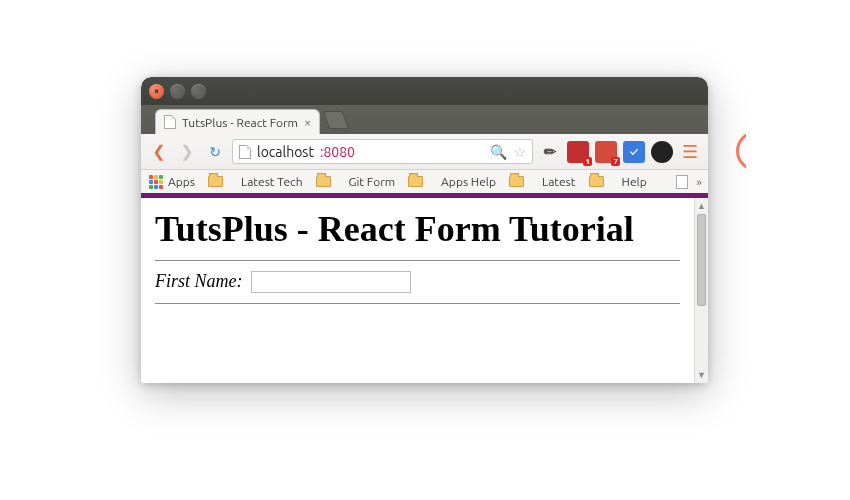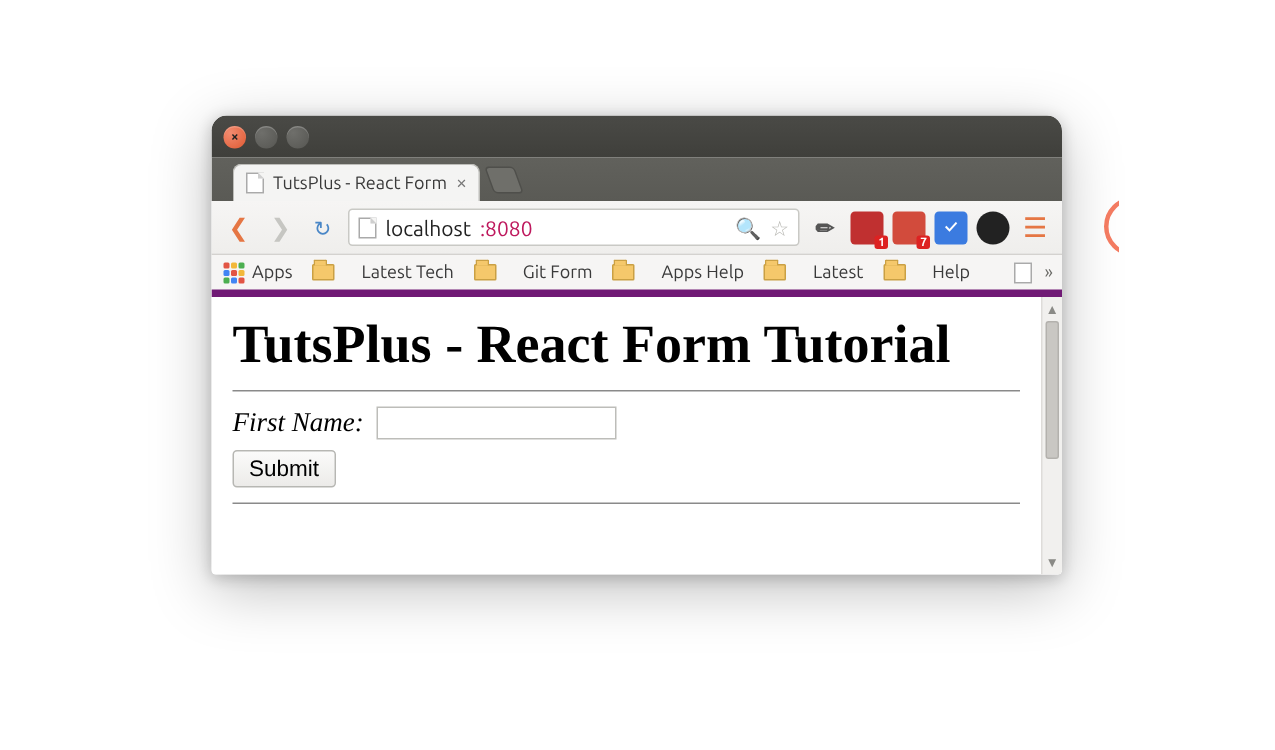--- a/index.html
+++ b/index.html
@@ -316,21 +316,20 @@
   </div>
 
   <div class="viewport">
     <div class="page">
       <h1>TutsPlus - React Form Tutorial</h1>
       <hr>
       <div class="row">
         <label>First Name:</label>
         <input type="text" value="" style="">
       </div>
-      <button class="submit-btn">Submit</button>
       <hr>
     </div>
     <div class="scrollbar">
       <div class="sb-btn">▲</div>
       <div class="sb-track">
         <div class="sb-thumb"></div>
       </div>
       <div class="sb-btn">▼</div>
     </div>
   </div>

